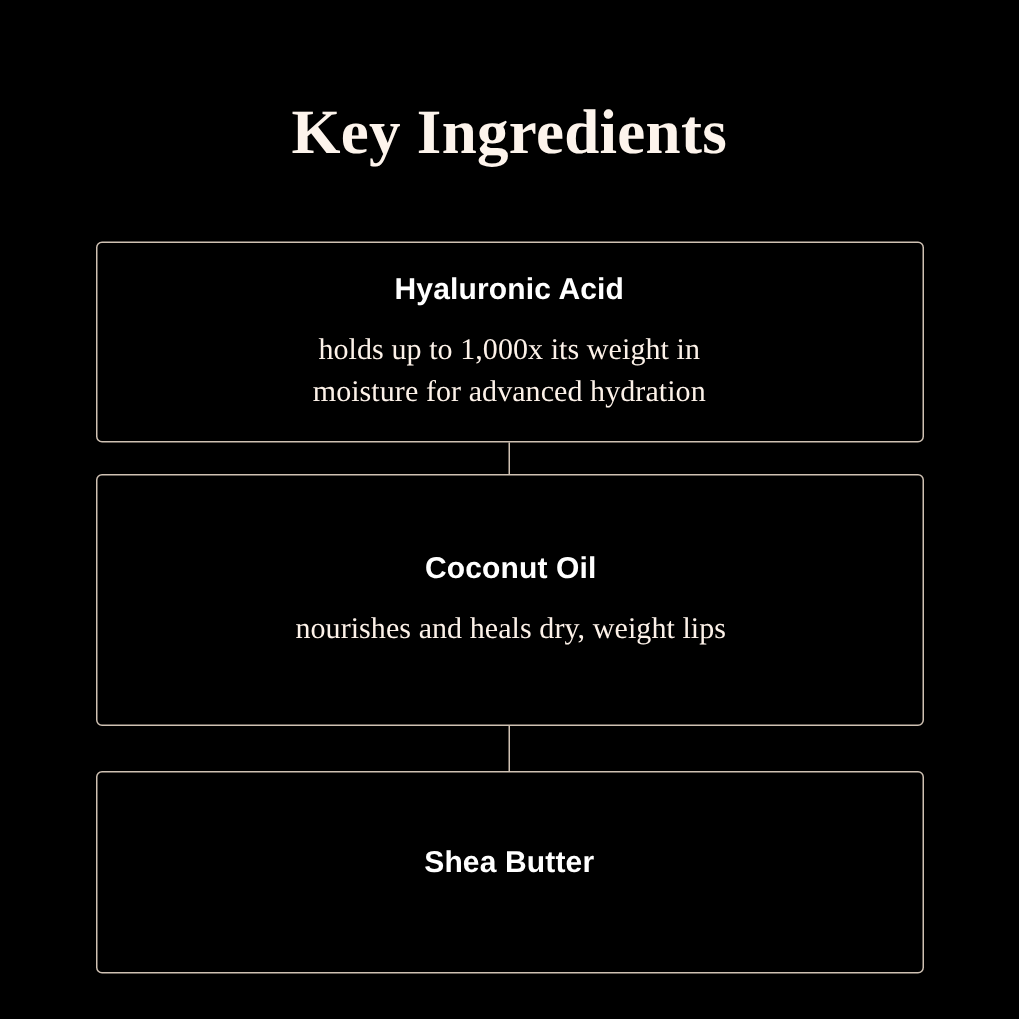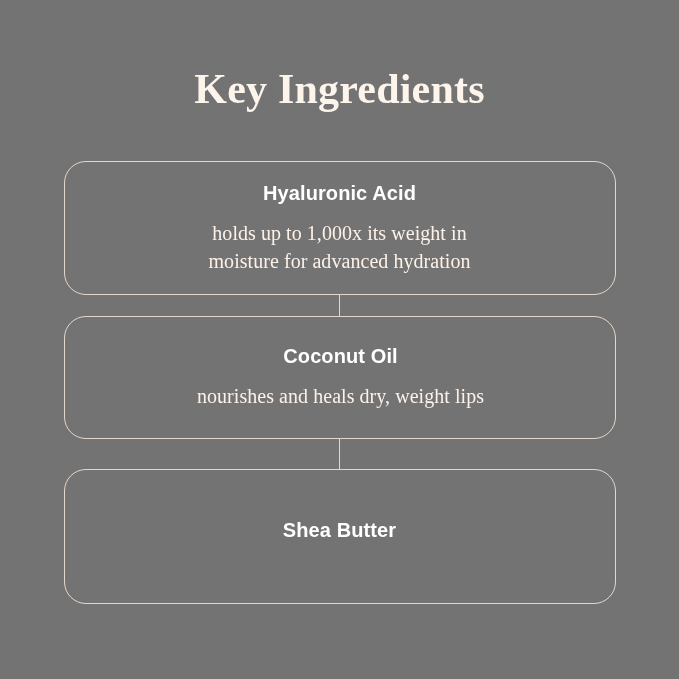--- a/index.html
+++ b/index.html
@@ -14,21 +14,21 @@
     background: #e8814e;
     font-family: "Liberation Sans", sans-serif;
     -webkit-font-smoothing: antialiased;
     overflow: hidden;
   }
 
   .poster {
     position: relative;
     width: 679px;
     height: 679px;
-    background: #737373;
+    background: #000000;
     display: flex;
     flex-direction: column;
     align-items: center;
   }
 
   
   .page-title {
     font-family: "Liberation Serif", "DejaVu Serif", serif;
     font-weight: 700;
     font-size: 42px;
@@ -46,32 +46,32 @@
     margin-top: 51px;
     display: flex;
     flex-direction: column;
     align-items: center;
   }
 
   .card {
     position: relative;
     width: 552px;
     border: 1px solid rgba(253, 235, 219, 0.82);
-    border-radius: 22px;
+    border-radius: 4px;
     background: transparent;
     display: flex;
     flex-direction: column;
     align-items: center;
     justify-content: center;
     text-align: center;
     padding: 20px 34px;
   }
 
   .card-1 { height: 134px; }
-  .card-2 { height: 123px; padding-left: 36px; }
+  .card-2 { height: 168px; padding-left: 36px; }
   .card-3 { height: 135px; }
 
   .card-title {
     font-family: "Liberation Sans", sans-serif;
     font-weight: 700;
     font-size: 20px;
     line-height: 1.25;
     color: #ffffff;
     letter-spacing: 0.1px;
     margin-bottom: 13px;

